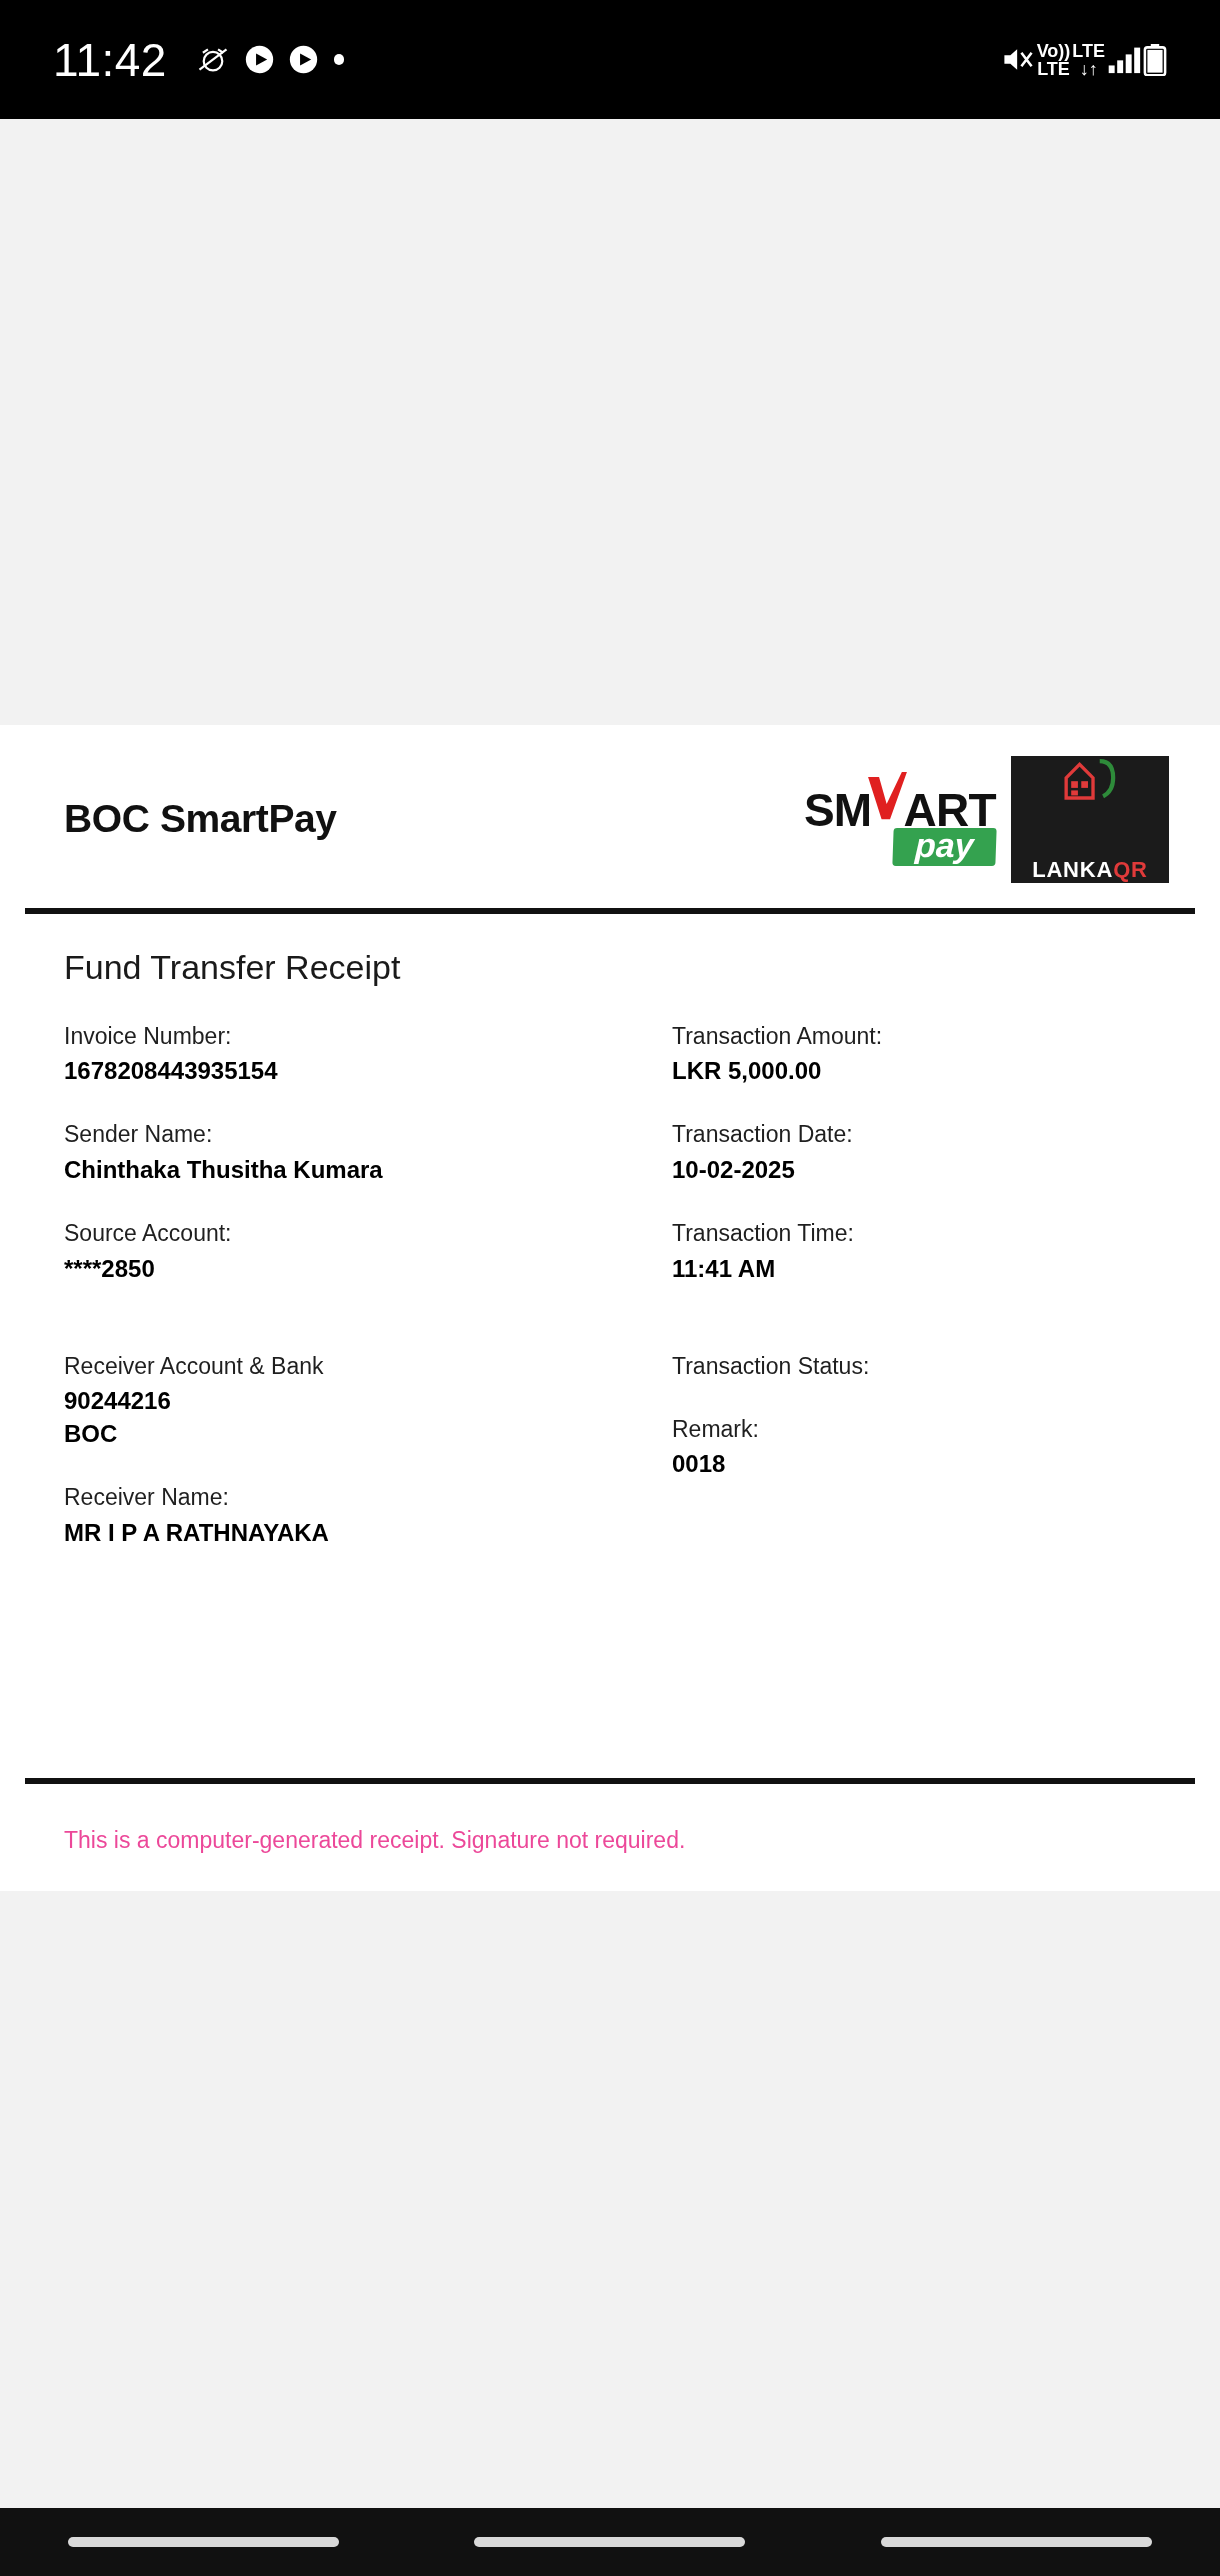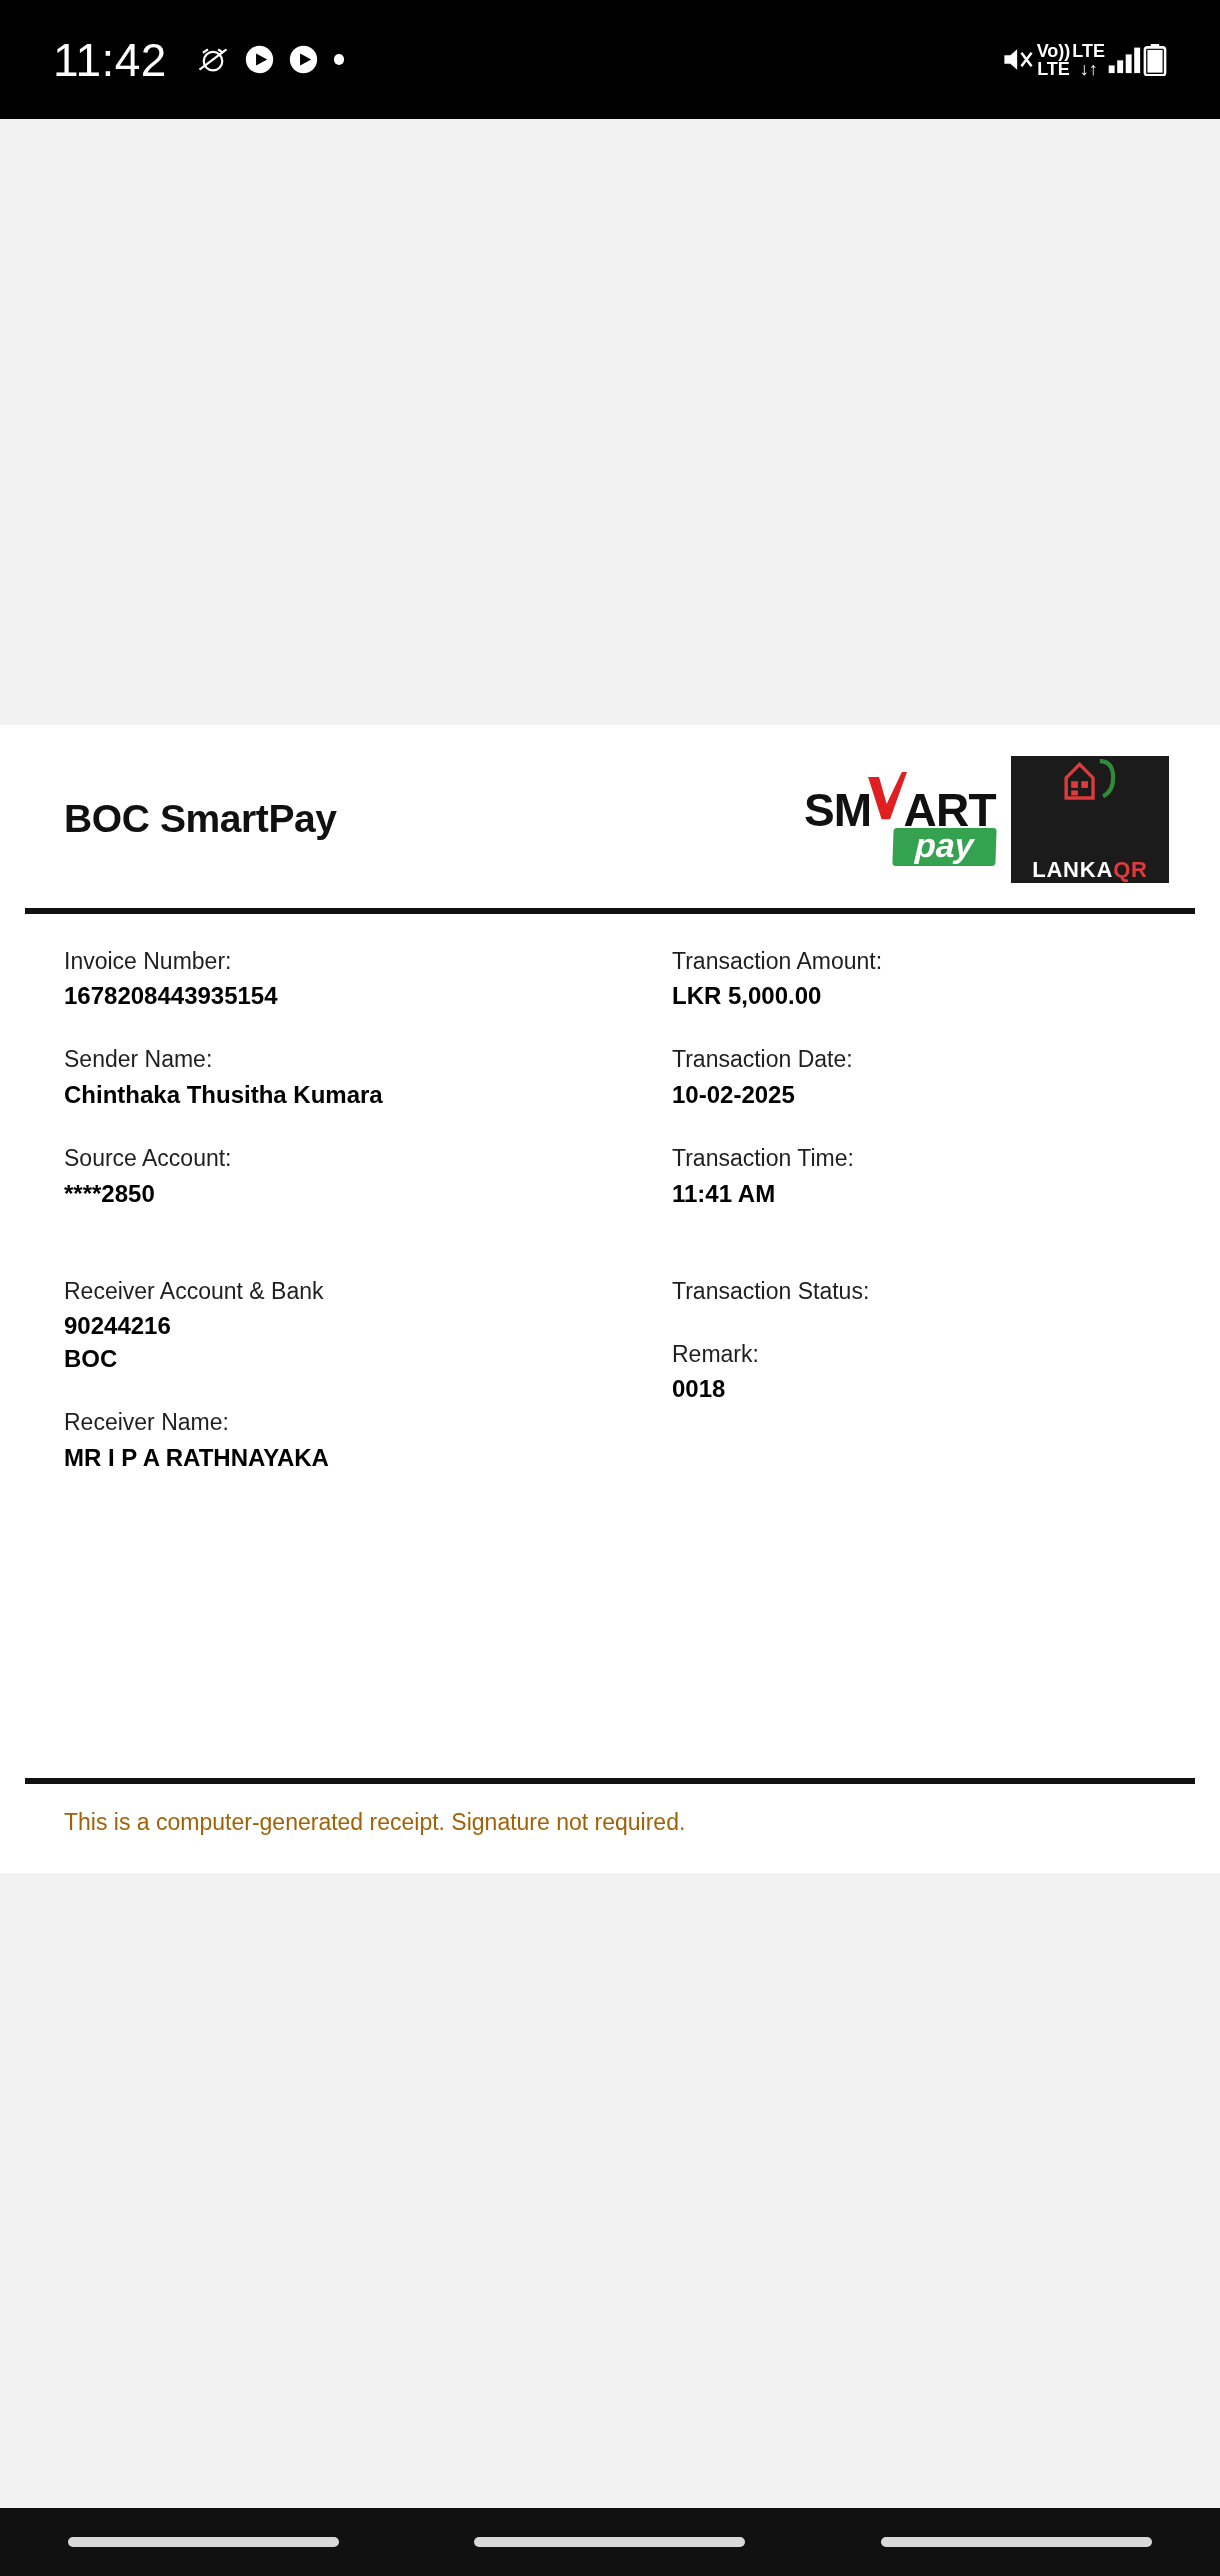--- a/index.html
+++ b/index.html
@@ -242,23 +242,23 @@
   }
   .f-value2 {
     font-size: 24px;
     color: #000;
     font-weight: 700;
     margin-top: 5.1px;
   }
   .spacer-md { height: 34px; }
 
   .footer-note {
-    padding: 25px 64px 37px 64px;
+    padding: 43px 64px 37px 64px;
     font-size: 23px;
-    color: #a16207;
+    color: #ec4899;
   }
 
   
   .navbar {
     position: absolute;
     left: 0;
     bottom: 0;
     width: 1220px;
     height: 68px;
     background: #111;
@@ -372,20 +372,21 @@
             <span>LANKA</span><span class="qr">QR</span>
           </div>
         </div>
 
       </div>
     </div>
 
     <div class="rule"></div>
 
     <div class="receipt-body">
+      <div class="receipt-heading">Fund Transfer Receipt</div>
 
       <div class="fields">
 
         <div class="col left">
           <div class="field">
             <div class="f-label">Invoice Number:</div>
             <div class="f-value">1678208443935154</div>
           </div>
           <div class="field">
             <div class="f-label">Sender Name:</div>

